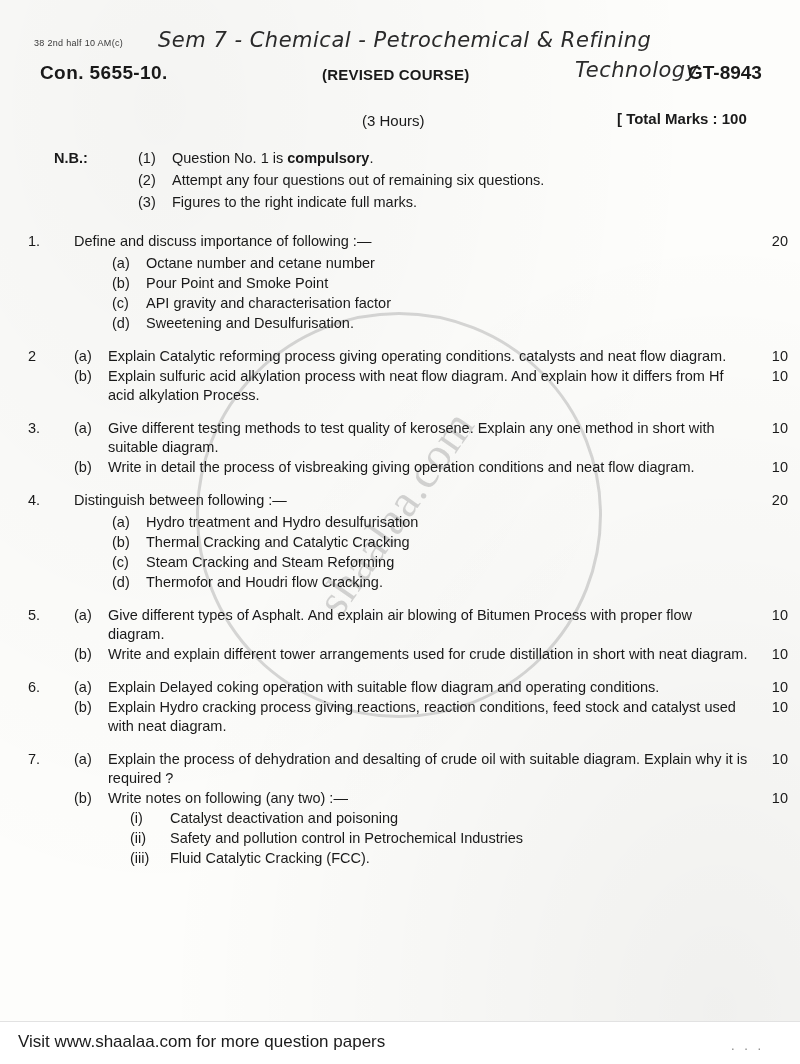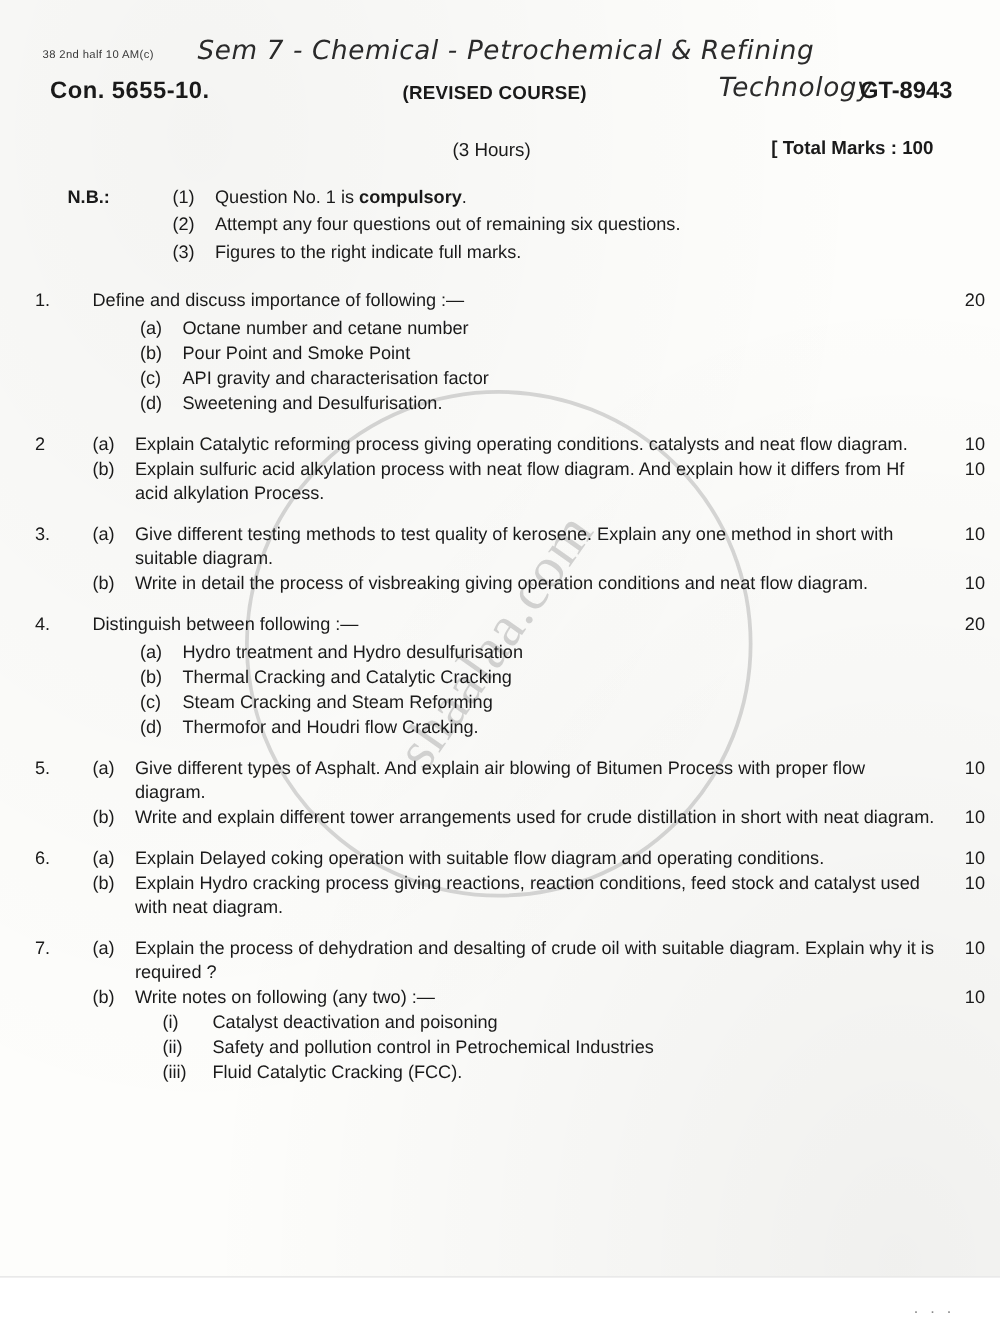--- a/index.html
+++ b/index.html
@@ -436,16 +436,17 @@
               <div class="txt">Fluid Catalytic Cracking (FCC).</div>
             </div>
           </div>
         </div>
       </div>
 
     </div>
   </div>
 
   <div class="footer">
+    <div class="footer-text">Visit www.shaalaa.com for more question papers</div>
     <div class="footer-dots">. . .</div>
   </div>
 
 </div>
 
 </body></html>

